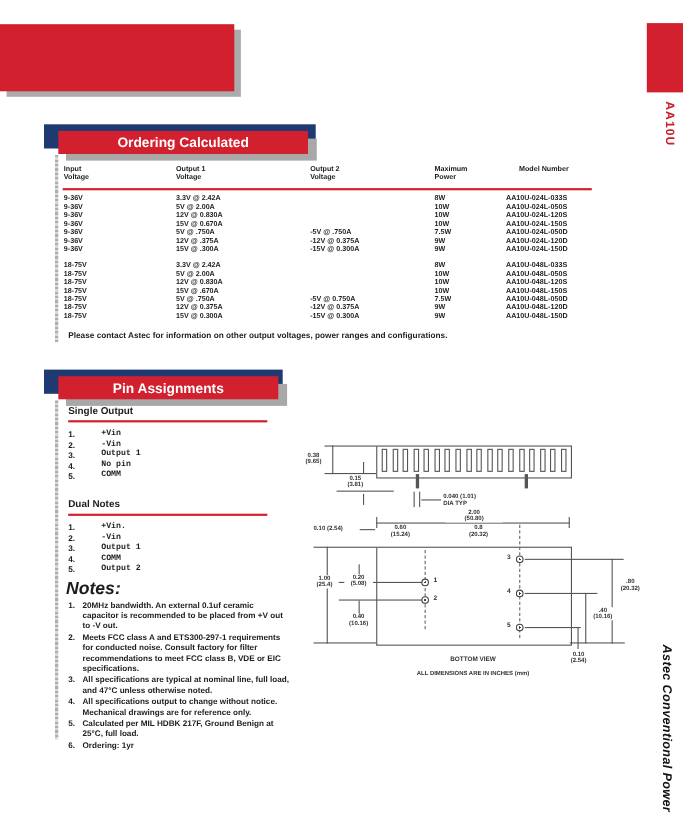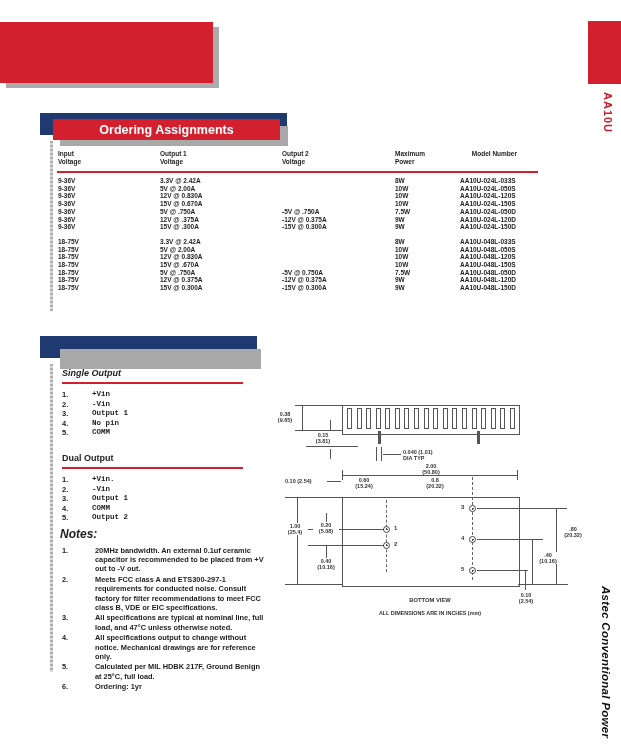--- a/index.html
+++ b/index.html
@@ -41,25 +41,25 @@
   .cell{white-space:nowrap;}
   .rowgap{height:7px;}
   .contact-note{position:absolute; left:62px; top:300px; font-size:7.5px; font-weight:bold;}
   
   .subhead{position:absolute; font-size:9px; font-weight:bold;}
   .pinlist{position:absolute; left:62px; width:180px;}
   .pinrow{display:flex; height:9.6px; font-size:7.5px; font-weight:bold;}
   .pn{width:30px;}
   .pl{flex:1;font-family:Liberation Mono, monospace;}
   
-  .notes-head{position:absolute; left:60px; top:527px; font-size:12px; font-weight:bold; font-style:italic;}
+  .notes-head{position:absolute; left:60px; top:527px; font-size:16px; font-weight:bold; font-style:italic;}
   .notelist{position:absolute; left:62px; top:546px; width:202px;}
   .noterow{display:flex; font-size:7.4px; line-height:9.2px; font-weight:bold; margin-bottom:1.5px;}
   .nn{width:13px; flex:0 0 13px;}
-  .nt{flex:1;margin-left:20px;}
+  .nt{flex:1;}
   
   .hline{position:absolute; height:1px; background:#555;}
   .vline{position:absolute; width:1px; background:#555;}
   .vdash{position:absolute; width:0; border-left:1px dashed #666;}
   .dim{
     position:absolute; font-size:5.5px; line-height:6px; font-weight:bold; color:#333;
     text-align:center; background:#fff; white-space:nowrap;
   }
   .dim div{white-space:nowrap;}
   .body-outline{position:absolute; border:1px solid #555; background:#fff;}
@@ -81,21 +81,21 @@
   <div class="blk-shadow" style="left:6px; top:27px; width:213px; height:61px;"></div>
   <div class="blk-red" style="left:0; top:22px; width:213px; height:61px;"></div>
   <div class="blk-red" style="left:588px; top:21px; width:33px; height:63px;"></div>
 
   <div class="side-tab">AA10U</div>
   <div class="side-footer">Astec Conventional Power</div>
 
   <div class="banner-navy" style="left:40px; top:113px; width:247px; height:22px;"></div>
   <div class="banner-shadow" style="left:60px; top:126px; width:228px; height:20px;"></div>
   <div class="banner-red" style="left:53px; top:119px; width:227px; height:21px;">
-    <span>Ordering Assignments</span>
+    <span>Ordering Calculated</span>
   </div>
   <div class="vstripe" style="left:50px; top:141px; height:170px;"></div>
 
   <div class="otable-head">
     <div class="c0">
       <div>Input</div>
         <div>Voltage</div>
     </div>
     <div class="c1">
       <div>Output 1</div>
@@ -183,26 +183,30 @@
       <div class="cell c2">-12V @ 0.375A</div>
       <div class="cell c3">9W</div>
       <div class="cell c4">AA10U-048L-120D</div>
       <div class="cell c0">18-75V</div>
       <div class="cell c1">15V @ 0.300A</div>
       <div class="cell c2">-15V @ 0.300A</div>
       <div class="cell c3">9W</div>
       <div class="cell c4">AA10U-048L-150D</div>
     </div>
 
+  <div class="contact-note">Please contact Astec for information on other output voltages, power ranges and configurations.</div>
 
   <div class="banner-navy" style="left:40px; top:336px; width:217px; height:22px;"></div>
   <div class="banner-shadow" style="left:60px; top:349px; width:201px; height:20px;"></div>
+  <div class="banner-red" style="left:53px; top:342px; width:200px; height:21px;">
+    <span>Pin Assignments</span>
+  </div>
   <div class="vstripe" style="left:50px; top:364px; height:308px;"></div>
 
-  <div class="subhead" style="left:62px; top:368px;font-style:italic;">Single Output</div>
+  <div class="subhead" style="left:62px; top:368px;">Single Output</div>
   <div class="redrule" style="left:62px; top:382px; width:181px; height:2px;"></div>
   <div class="pinlist" style="top:390px;">
       <div class="pinrow">
         <span class="pn">1.</span>
         <span class="pl">+Vin</span>
       </div>
       <div class="pinrow">
         <span class="pn">2.</span>
         <span class="pl">-Vin</span>
       </div>
@@ -213,21 +217,21 @@
       <div class="pinrow">
         <span class="pn">4.</span>
         <span class="pl">No pin</span>
       </div>
       <div class="pinrow">
         <span class="pn">5.</span>
         <span class="pl">COMM</span>
       </div>
     </div>
 
-  <div class="subhead" style="left:62px; top:453px;">Dual Output</div>
+  <div class="subhead" style="left:62px; top:453px;">Dual Notes</div>
   <div class="redrule" style="left:62px; top:467px; width:181px; height:2px;"></div>
   <div class="pinlist" style="top:475px;">
       <div class="pinrow">
         <span class="pn">1.</span>
         <span class="pl">+Vin.</span>
       </div>
       <div class="pinrow">
         <span class="pn">2.</span>
         <span class="pl">-Vin</span>
       </div>

